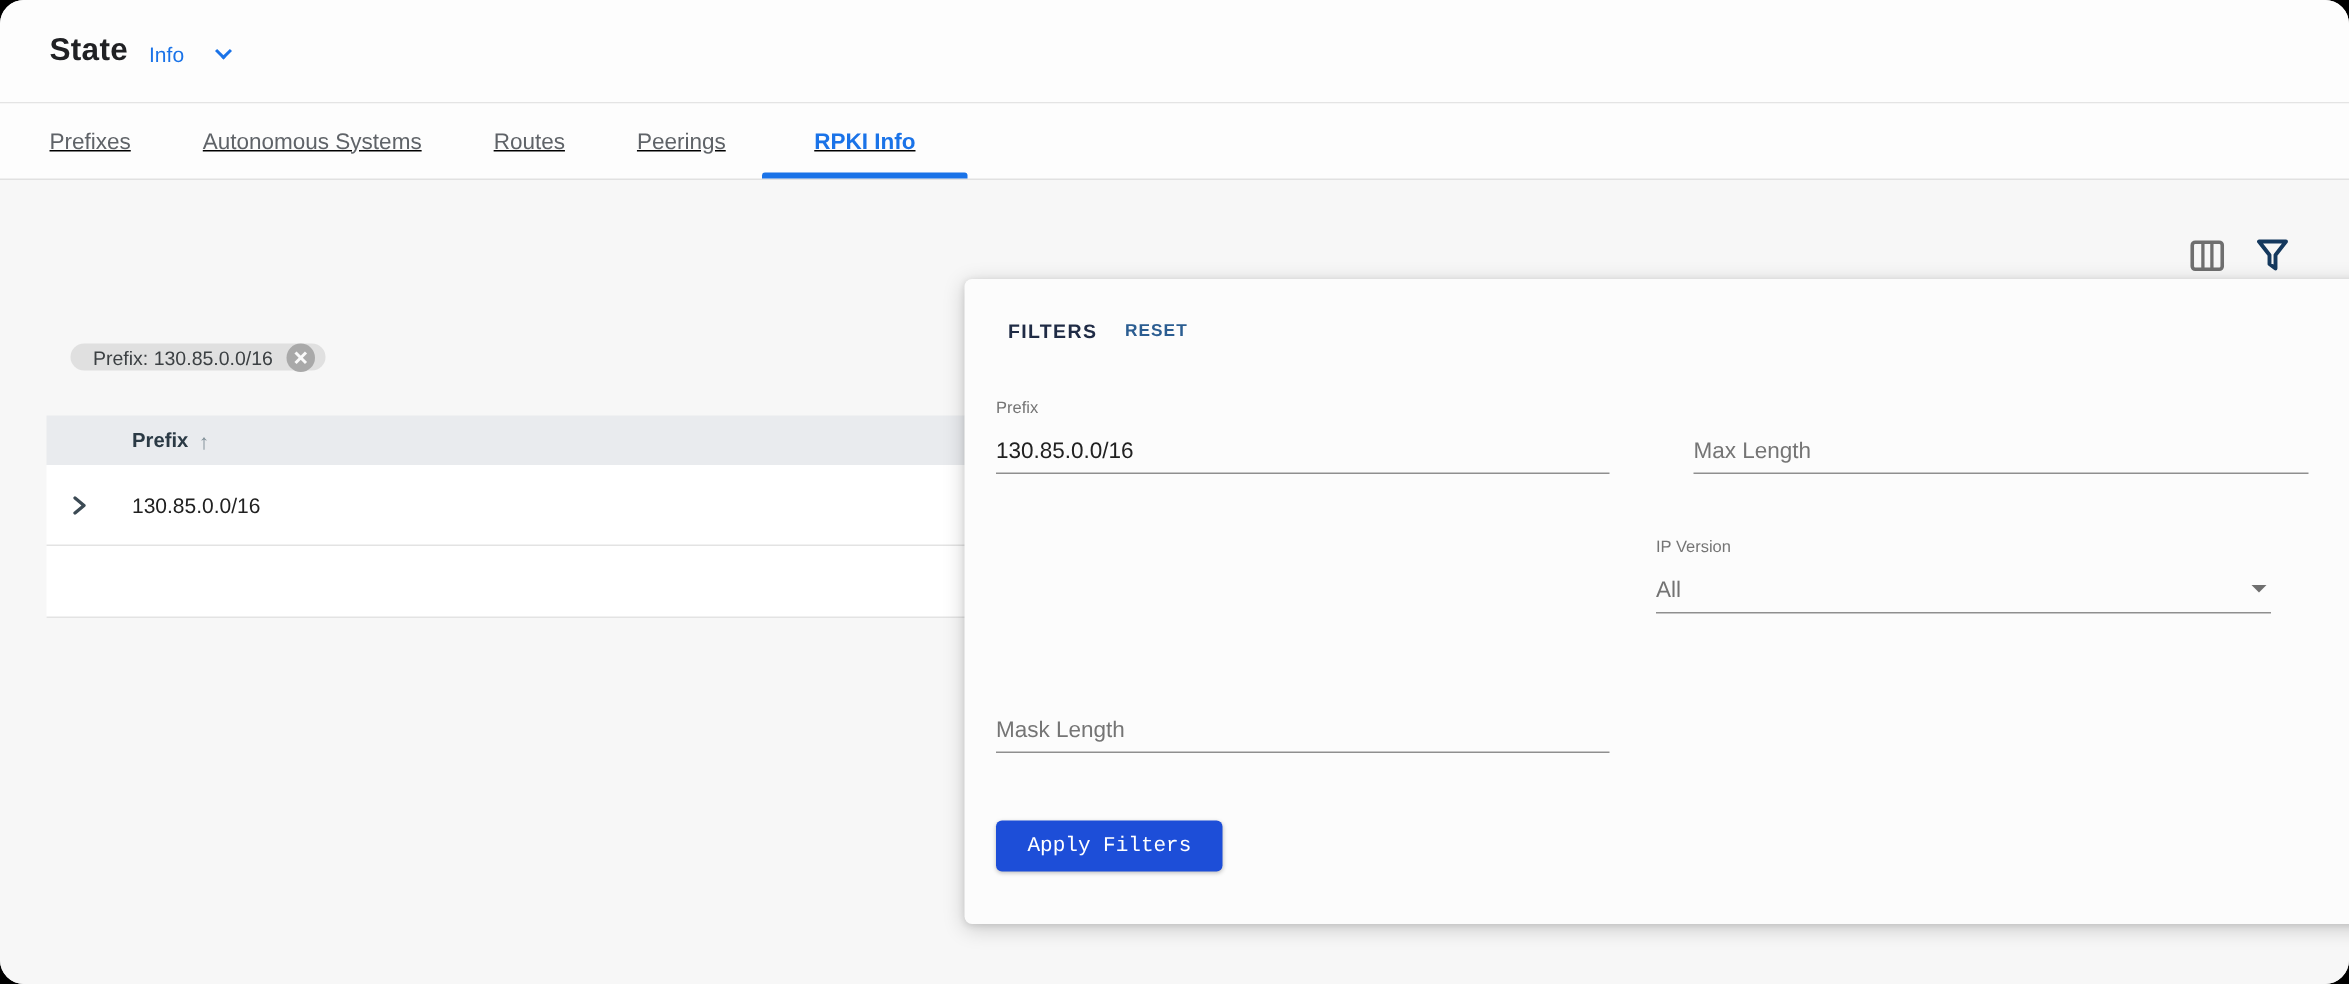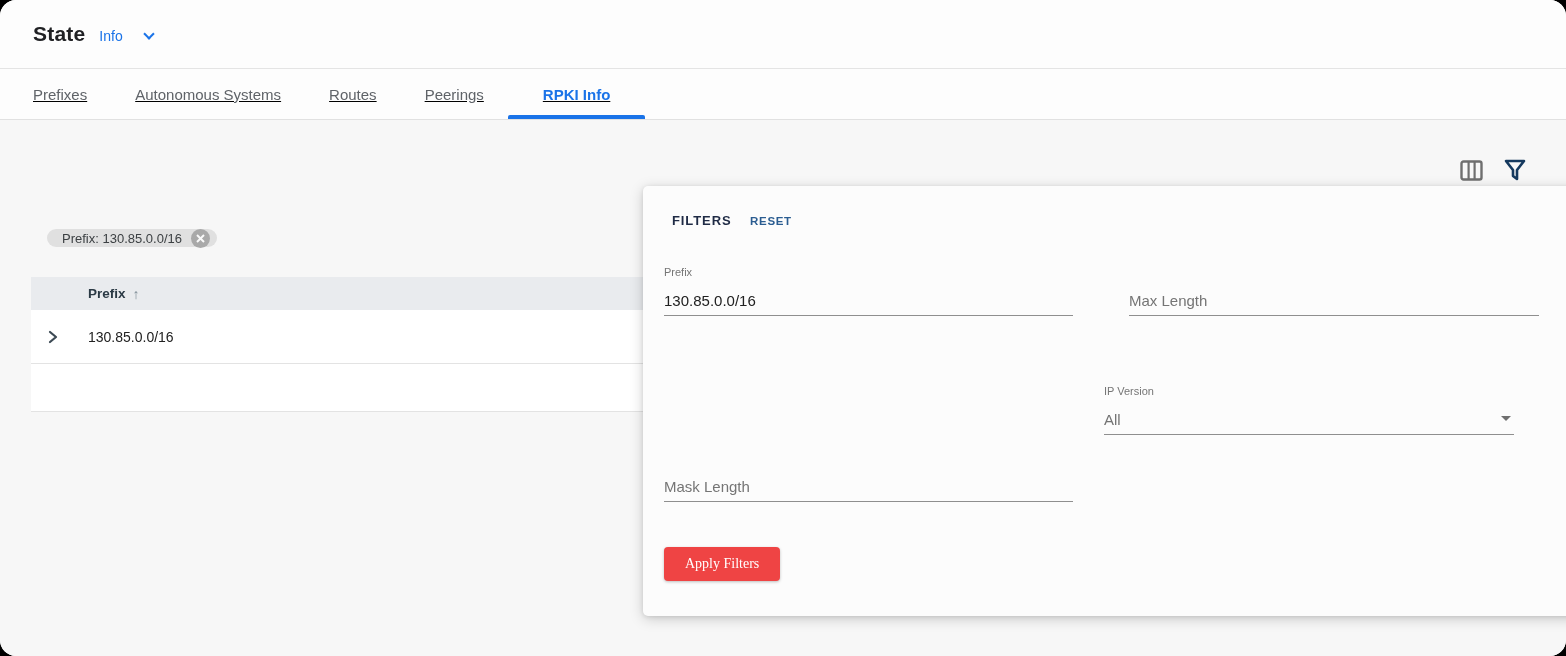--- a/index.html
+++ b/index.html
@@ -133,28 +133,28 @@
   .select-value { font-size:15px; color:#737373; }
   .select-arrow {
     position:absolute; right:3px; top:12px;
     width:0; height:0;
     border-left:5px solid transparent; border-right:5px solid transparent;
     border-top:5px solid #6f6f6f;
   }
   .f-prefix      { left:21px;  top:80px;  width:409px; }
   .f-maxlength   { left:461px; top:80px;  width:410px;margin-left:25px; }
   .f-as          { left:21px;  top:173px; width:409px; }
-  .f-ipversion   { left:461px; top:173px; width:410px;margin-top:26px; }
+  .f-ipversion   { left:461px; top:173px; width:410px; }
   .f-masklength  { left:21px;  top:266px; width:409px; }
   .apply-btn {
     position:absolute; left:21px; top:361px;
     height:34px; padding:0 21px;
-    background:#ef4444; color:#fff;
+    background:#1d4ed8; color:#fff;
     border:none; border-radius:4px;
-    font-family:Liberation Serif, serif;
+    font-family:Liberation Mono, monospace;
     font-size:14px; cursor:pointer;
     box-shadow:0 1px 3px rgba(0,0,0,.25);
   }
 </style>
 </head>
 <body>
 
 <div class="window">
 
   <div class="app-header">

